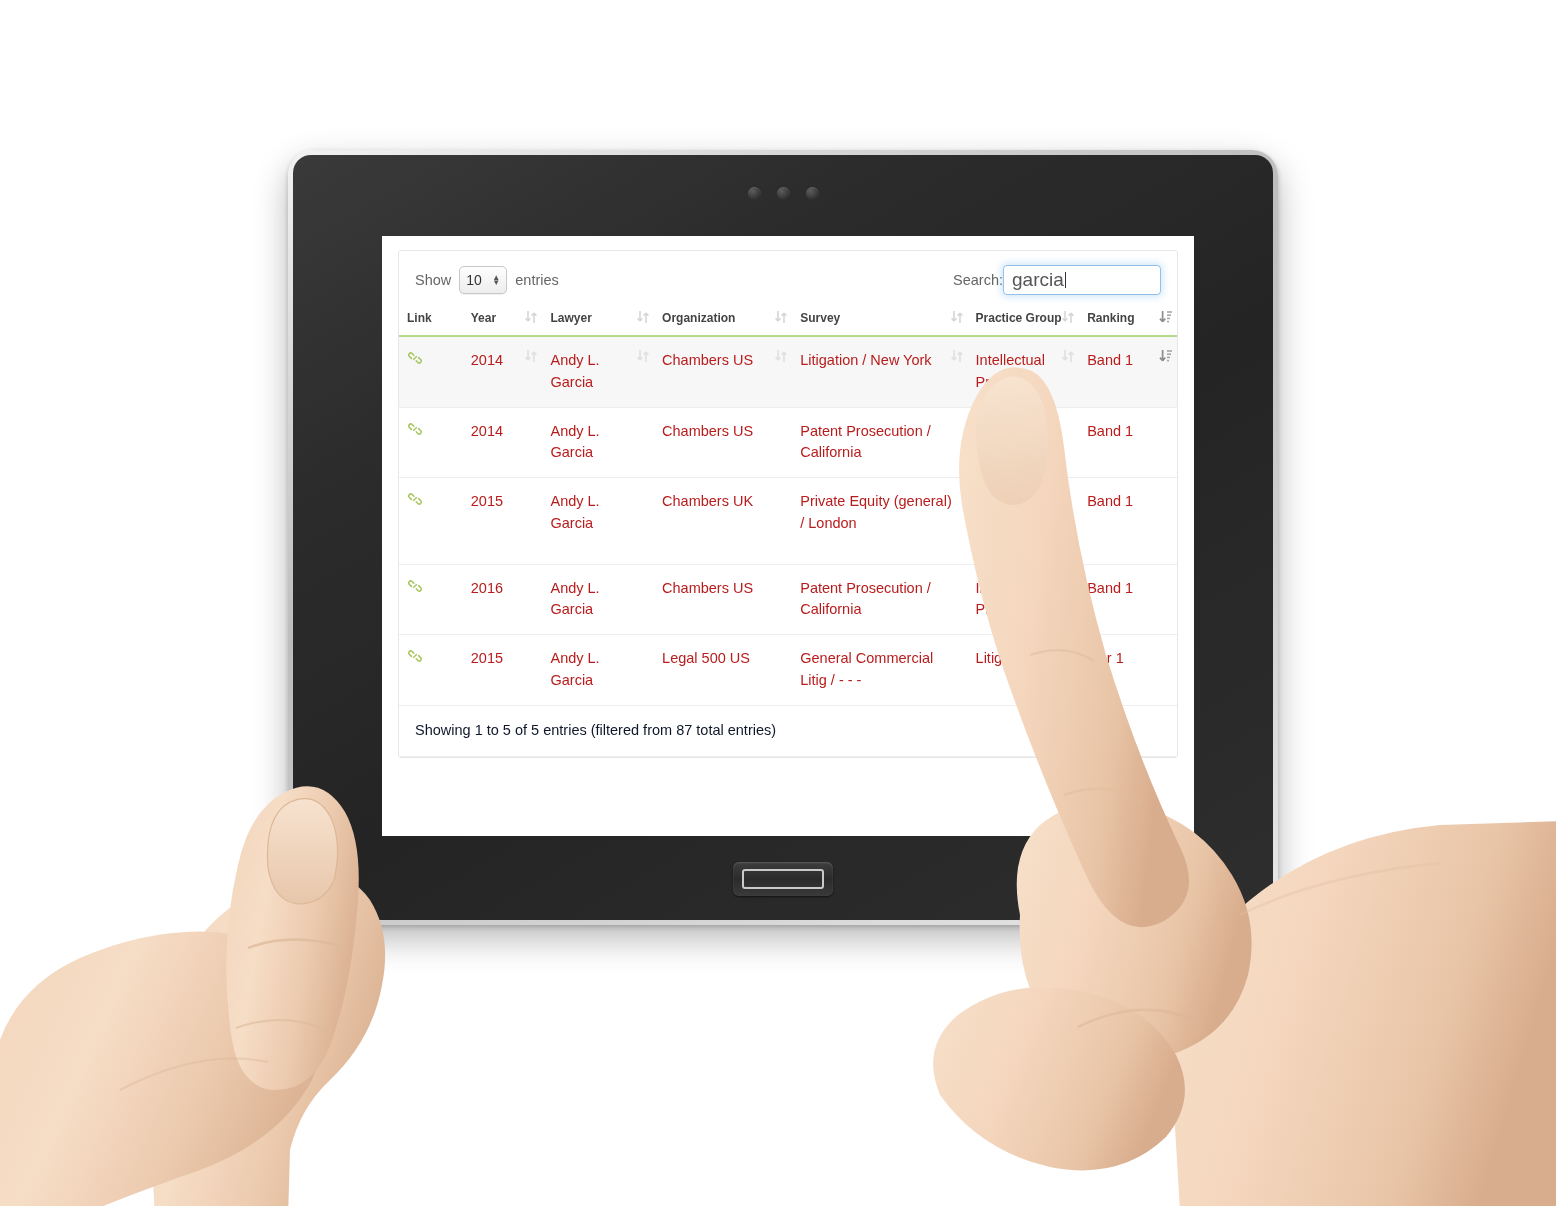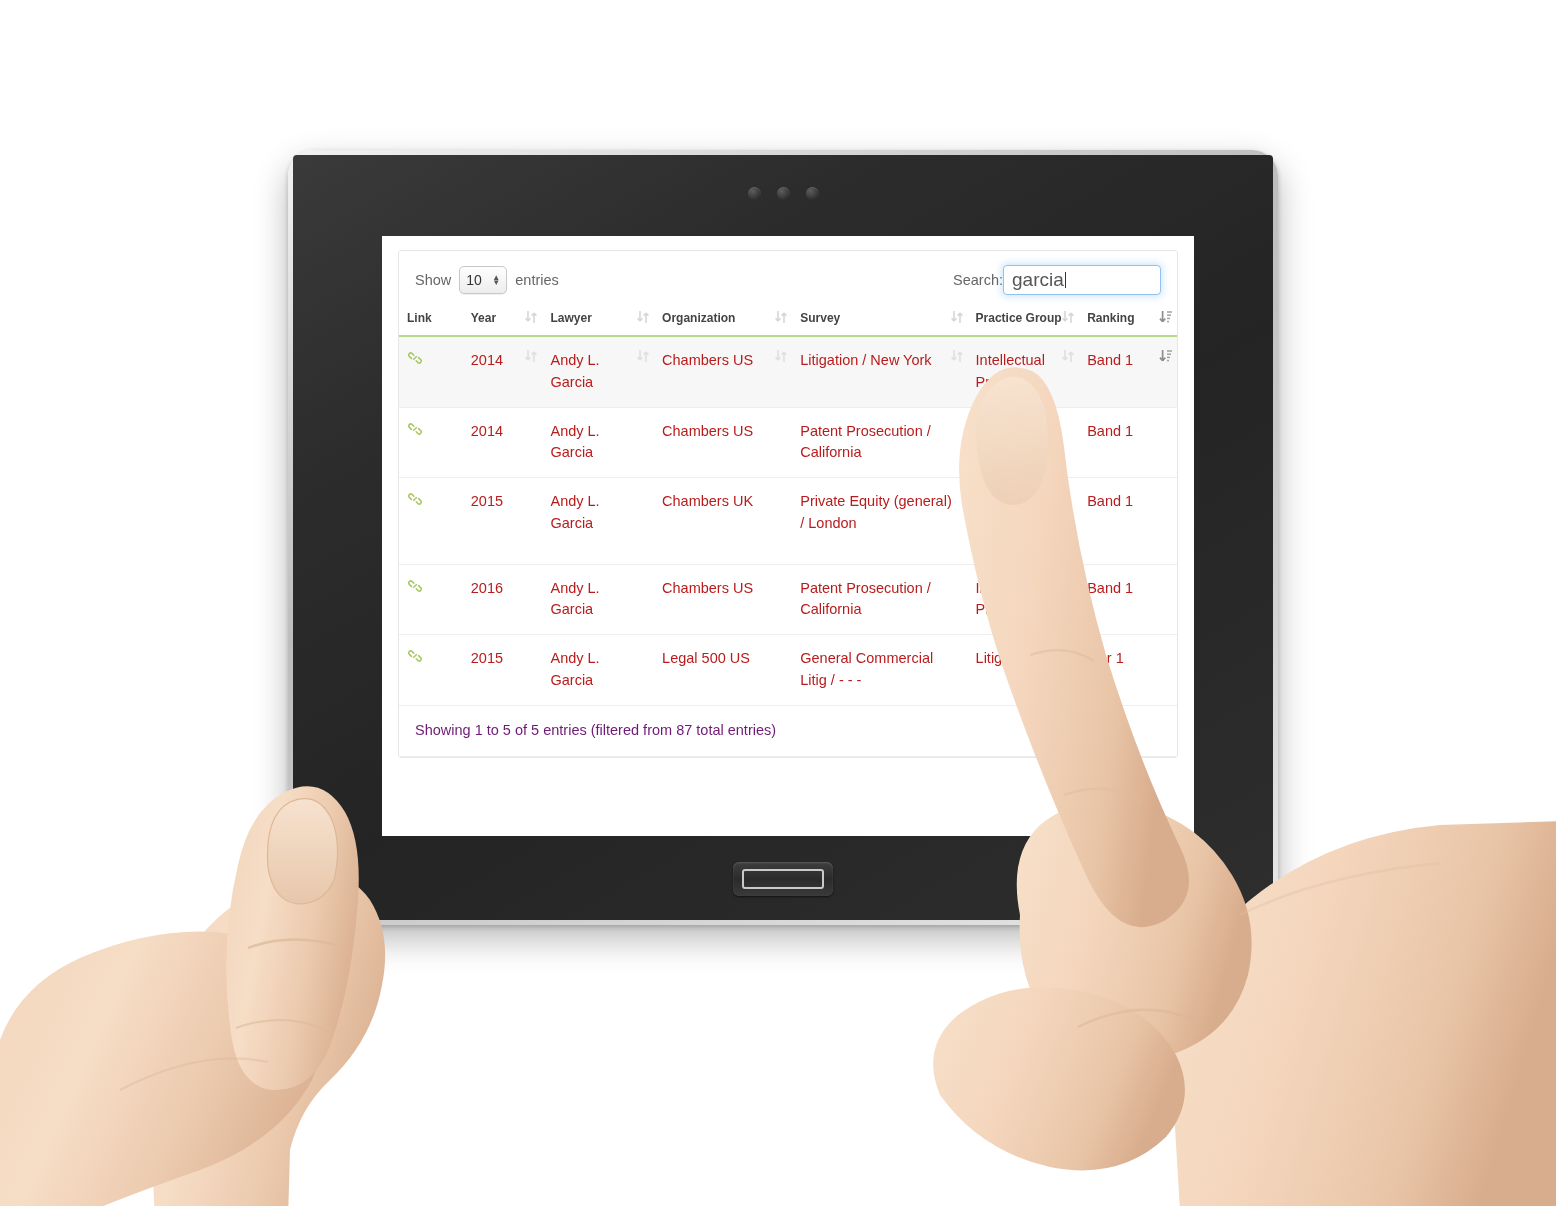--- a/index.html
+++ b/index.html
@@ -17,21 +17,21 @@
     left:288px; top:150px;
     width:990px; height:775px;
     border-radius:26px;
     background:linear-gradient(155deg,#f2f2f2 0%,#d9d9d9 18%,#bdbdbd 40%,#cfcfcf 70%,#e8e8e8 100%);
     padding:5px;
     box-sizing:border-box;
     box-shadow:0 14px 34px rgba(0,0,0,0.28), 0 2px 5px rgba(0,0,0,0.2);
   }
   .tablet-inner{
     width:100%;height:100%;
-    border-radius:4px;
+    border-radius:18px;
     background:linear-gradient(150deg,#3a3a3a 0%,#2c2c2c 25%,#242424 55%,#2e2e2e 100%);
     position:relative;
     box-sizing:border-box;
     overflow:hidden;
   }
   .cam-row{
     position:absolute;
     top:32px; left:0; right:0;
     display:flex; justify-content:center; gap:16px;
   }
@@ -136,21 +136,21 @@
     position:absolute;
     right:4px;top:2px;
     width:14px;height:16px;
     opacity:.85;
   }
   td .sort-ico{top:11px;}
   .link-ico{display:inline-block;width:16px;height:16px;}
   .pg-extra{margin-top:16px;}
 
   .dt-info{
-    font-size:14.5px;color:#701a75;
+    font-size:14.5px;color:#0f172a;
     padding:16px 16px 18px 16px;
     border-bottom:1px solid #eeeeee;
   }
   .btn-row{padding:14px 16px 16px 16px;}
   .sel-text{
     display:inline-block;
     background:#5fa3e8;color:#ffffff;
     font-size:14.5px;
     padding:3px 6px 4px 6px;
     white-space:nowrap;

